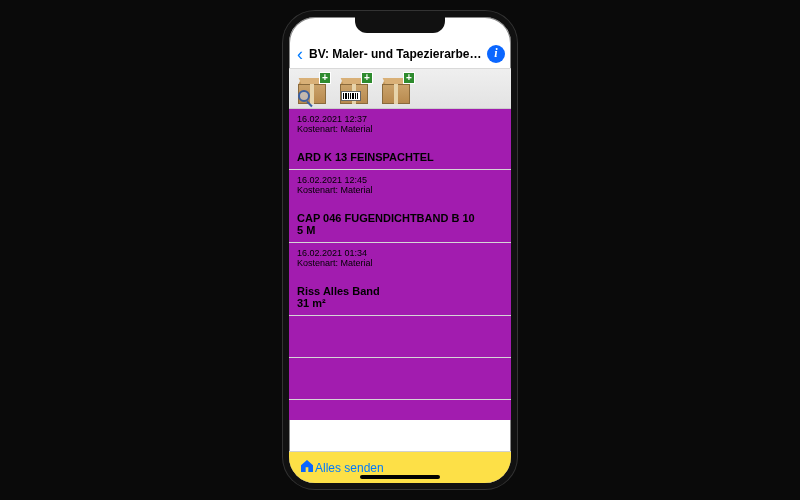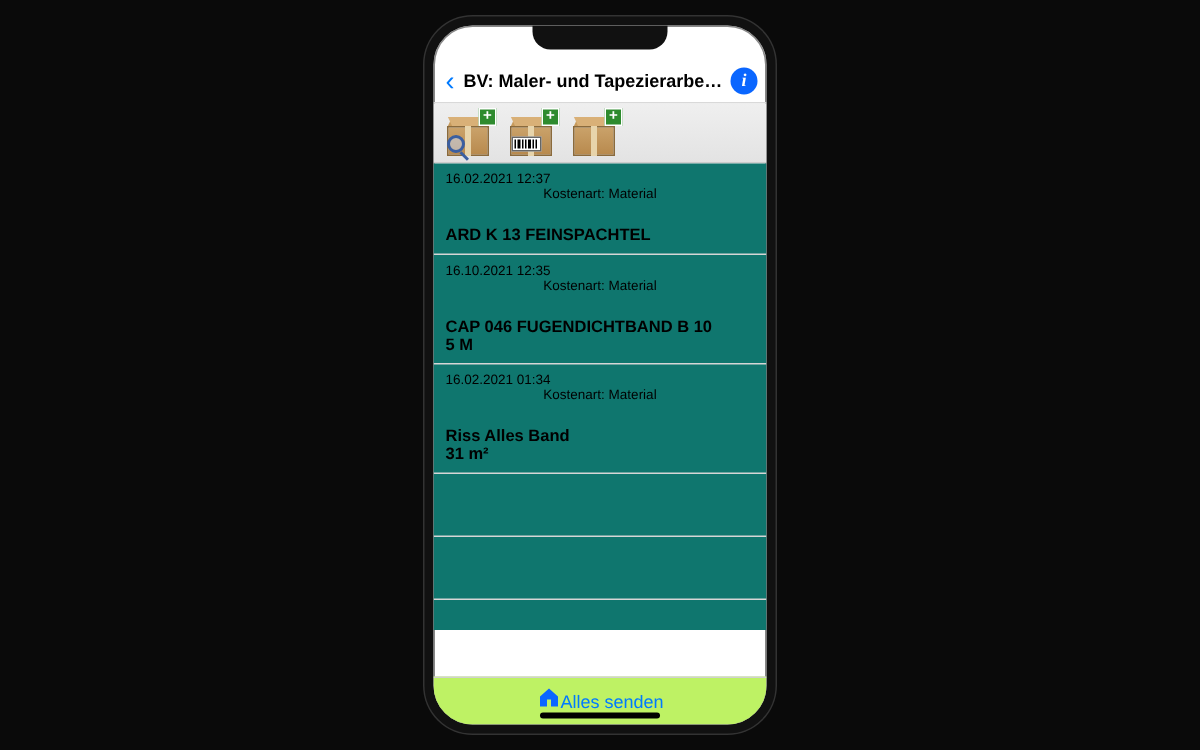--- a/index.html
+++ b/index.html
@@ -174,34 +174,33 @@
   }
   .barcode span {
     width: 1px;
     background: #000;
   }
   .barcode span:nth-child(2),
   .barcode span:nth-child(5) { width: 2px; }
   .list {
     flex: 1;
     overflow: hidden;
-    background: #0f766e;
+    background: #a21caf;
   }
   .row {
     border-bottom: 1px solid #d6d6d6;
     padding: 5px 8px 6px 8px;
   }
   .row .ts {
     font-size: 9px;
     color: #000;
   }
   .row .kind {
     font-size: 9px;
     color: #000;
-    text-align: center;
   }
   .row .name {
     font-size: 11px;
     font-weight: 700;
     color: #000;
     margin-top: 17px;
   }
   .row .qty {
     font-size: 11px;
     font-weight: 700;
@@ -210,23 +209,23 @@
   .empty-row {
     height: 42px;
     border-bottom: 1px solid #d6d6d6;
   }
   .toolbar {
     height: 32px;
     flex: 0 0 32px;
     border-top: 1px solid #d0d0d0;
     display: flex;
     align-items: center;
-    justify-content: center;
+    justify-content: flex-start;
     padding: 0 10px;
-    background: #bef264;
+    background: #fde047;
     margin-top: 31px;
   }
   .home-icon {
     color: #0a66ff;
     font-size: 16px;
   }
   .send-all {
     color: #007aff;
     font-size: 12px;
   }
@@ -296,21 +295,21 @@
     </div>
   </div>
 
   <div class="list" id="list">
       <div class="row">
         <div class="ts">16.02.2021 12:37</div>
         <div class="kind">Kostenart: Material</div>
         <div class="name">ARD K 13 FEINSPACHTEL</div>
       </div>
       <div class="row">
-        <div class="ts">16.10.2021 12:35</div>
+        <div class="ts">16.02.2021 12:45</div>
         <div class="kind">Kostenart: Material</div>
         <div class="name">CAP 046 FUGENDICHTBAND B 10</div>
         <div class="qty">5 M</div>
       </div>
       <div class="row">
         <div class="ts">16.02.2021 01:34</div>
         <div class="kind">Kostenart: Material</div>
         <div class="name">Riss Alles Band</div>
         <div class="qty">31 m²</div>
       </div>

